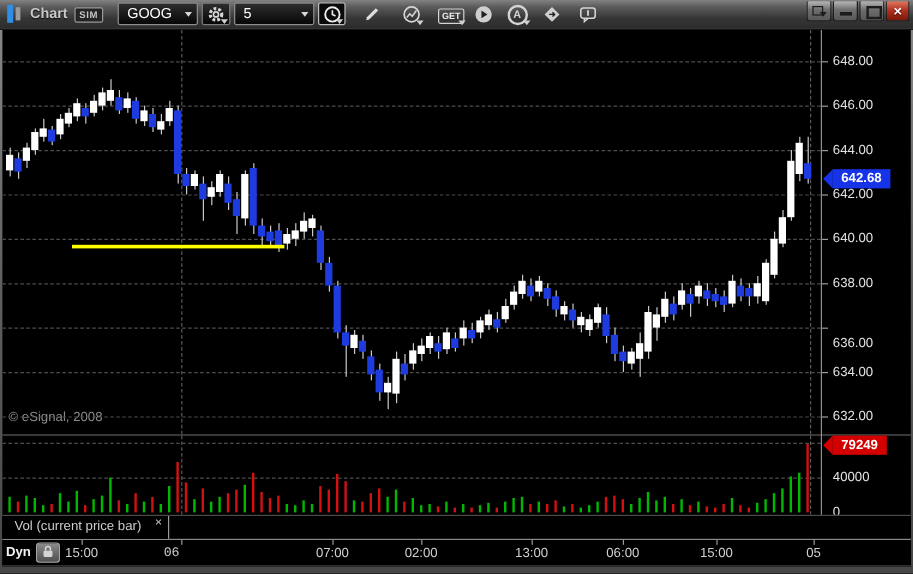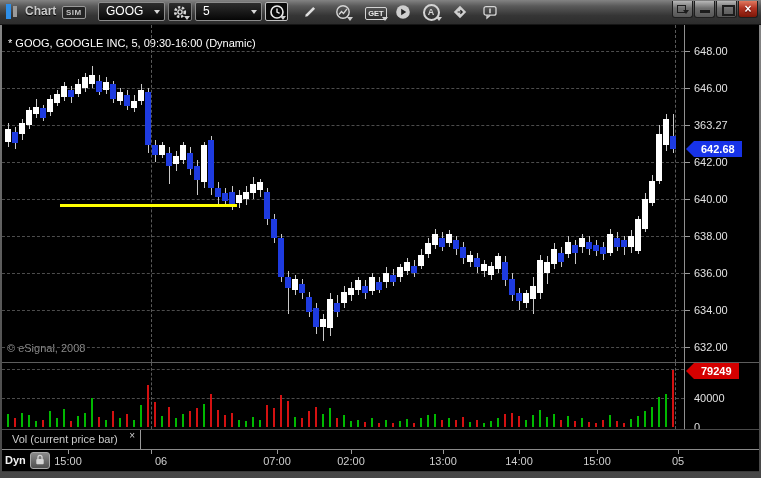--- a/index.html
+++ b/index.html
@@ -183,21 +183,20 @@
       <i class="glyph-max"></i>
     </button>
     <button class="winbtn close" style="left:738px;width:20px;">
       <span class="glyph-x">×</span>
     </button>
   </div>
 
   <div id="chart-body">
 
     <div id="price-pane">
-      <div id="legend">* GOOG, GOOGLE INC, 5, 09:30-16:00 (Dynamic)</div>
       <div id="copyright">© eSignal, 2008</div>
     <div class="hgrid" style="top: 26px;"></div>
         <div class="hgrid" style="top: 63px;"></div>
         <div class="hgrid" style="top: 100px;"></div>
         <div class="hgrid" style="top: 137px;"></div>
         <div class="hgrid" style="top: 174px;"></div>
         <div class="hgrid" style="top: 211px;"></div>
         <div class="hgrid" style="top: 248px;"></div>
         <div class="hgrid" style="top: 285px;"></div>
         <div class="hgrid" style="top: 322px;"></div>
@@ -508,29 +507,29 @@
     <div id="price-axis">
       <div class="pricetag" id="price-tag-wrap" style="top: 116.42px;">
         <i class="tag-arrow" id="price-tag-arrow" style="border-right: 8px solid rgb(23, 51, 232);"></i>
         <span class="tag-box" id="price-tag-box" style="background: rgb(23, 51, 232);">642.68</span>
       </div>
     <div class="ptick" style="top: 26px;"></div>
         <div class="plabel" style="top: 19px;">648.00</div>
         <div class="ptick" style="top: 63px;"></div>
         <div class="plabel" style="top: 56px;">646.00</div>
         <div class="ptick" style="top: 100px;"></div>
-        <div class="plabel" style="top: 93px;">363.27</div>
+        <div class="plabel" style="top: 93px;">644.00</div>
         <div class="ptick" style="top: 137px;"></div>
         <div class="plabel" style="top: 130px;">642.00</div>
         <div class="ptick" style="top: 174px;"></div>
         <div class="plabel" style="top: 167px;">640.00</div>
         <div class="ptick" style="top: 211px;"></div>
         <div class="plabel" style="top: 204px;">638.00</div>
         <div class="ptick" style="top: 248px;"></div>
-        <div class="plabel" style="top: 241px;">636.00</div>
+        <div class="plabel" style="top: 254px;">636.00</div>
         <div class="ptick" style="top: 285px;"></div>
         <div class="plabel" style="top: 278px;">634.00</div>
         <div class="ptick" style="top: 322px;"></div>
         <div class="plabel" style="top: 315px;">632.00</div>
       </div>
 
     <div id="vol-axis">
       <div class="pricetag" id="vol-tag-wrap" style="top: -0.455525px; text-align: right;">
         <i class="tag-arrow" id="vol-tag-arrow" style="border-right: 8px solid rgb(212, 0, 0);"></i>
         <span class="tag-box" id="vol-tag-box" style="background: rgb(212, 0, 0);">79249</span>
@@ -552,29 +551,29 @@
         <span>
           <svg width="14" height="13" viewBox="0 0 14 14">
               <rect x="3" y="6.5" width="8" height="5.5" rx="1" fill="#d4d4d4"></rect>
               <path d="M4.8 6.5 V4.8 a2.2 2.2 0 0 1 4.4 0 V6.5" fill="none" stroke="#d4d4d4" stroke-width="1.4"></path>
             </svg>
         </span>
       </button>
     <div class="ttick" style="left: 66px;"></div>
         <div class="tlabel" style="left: 66px;">15:00</div>
         <div class="ttick" style="left: 149px;"></div>
-        <div class="tlabel" style="left: 159px;">06</div>
+        <div class="tlabel" style="left: 141px; font-family: Liberation Mono, monospace;">06</div>
         <div class="ttick" style="left: 275px;"></div>
         <div class="tlabel" style="left: 275px;">07:00</div>
         <div class="ttick" style="left: 349px;"></div>
         <div class="tlabel" style="left: 349px;">02:00</div>
         <div class="ttick" style="left: 441px;"></div>
         <div class="tlabel" style="left: 441px;">13:00</div>
         <div class="ttick" style="left: 517px;"></div>
-        <div class="tlabel" style="left: 517px;">14:00</div>
+        <div class="tlabel" style="left: 517px;">06:00</div>
         <div class="ttick" style="left: 595px;"></div>
         <div class="tlabel" style="left: 595px;">15:00</div>
         <div class="ttick" style="left: 676px;"></div>
         <div class="tlabel" style="left: 676px;">05</div>
       </div>
 
   </div>
 </div>
 
 </body></html>

